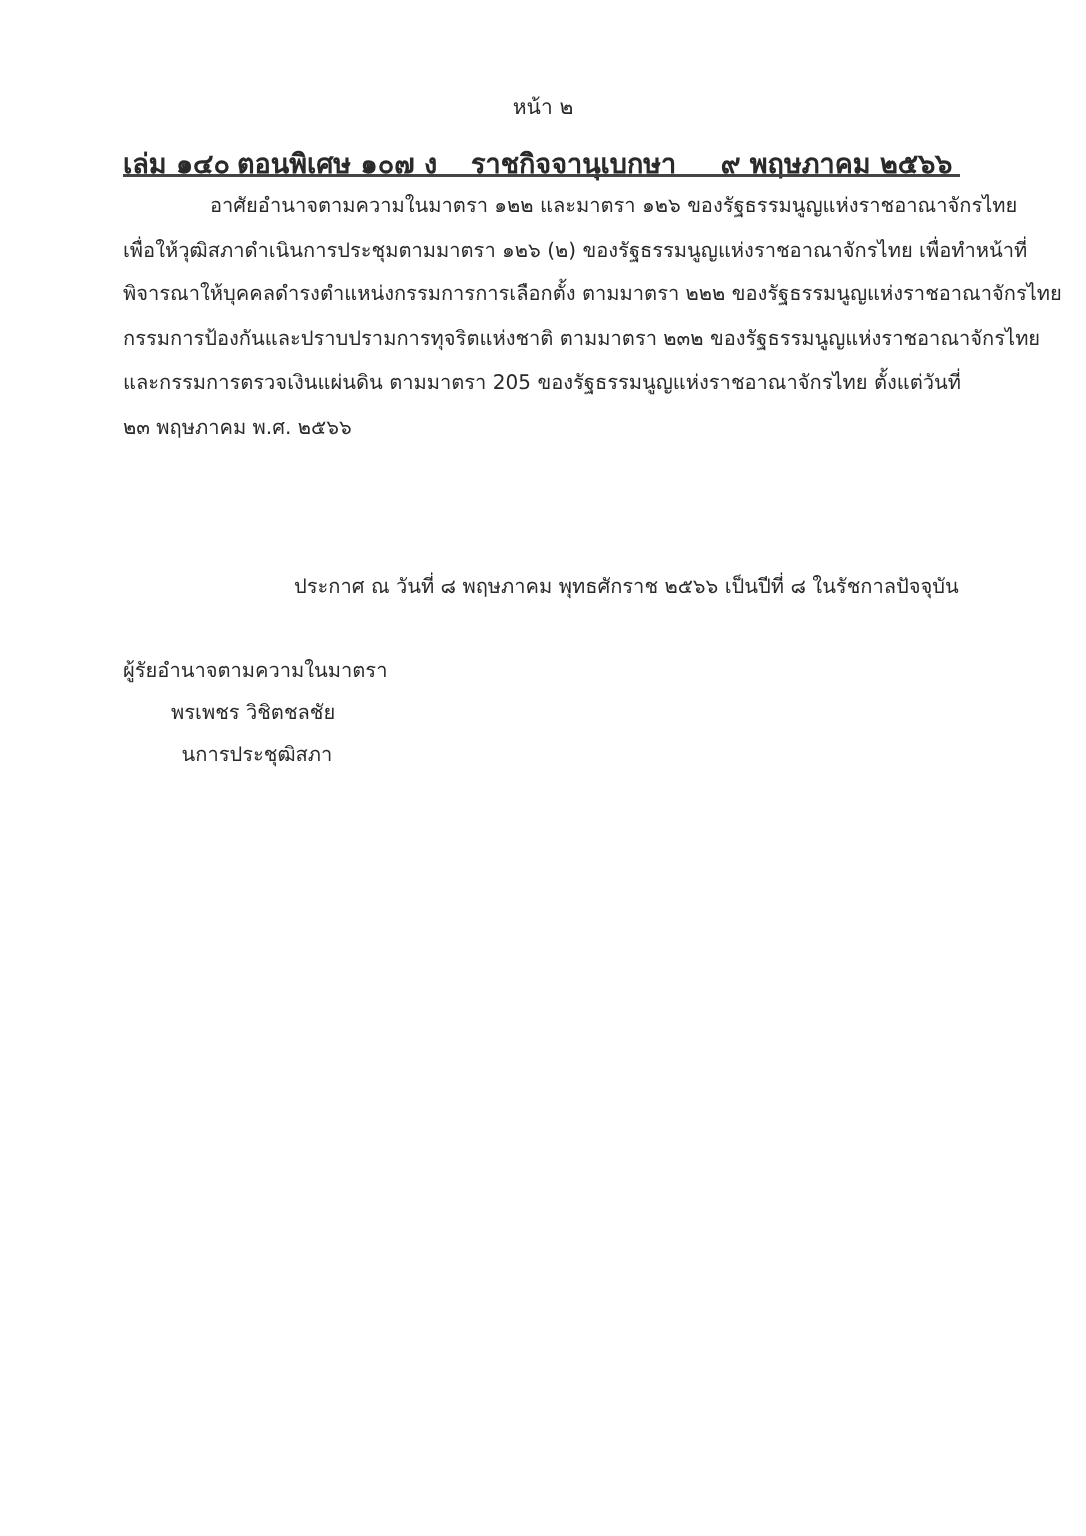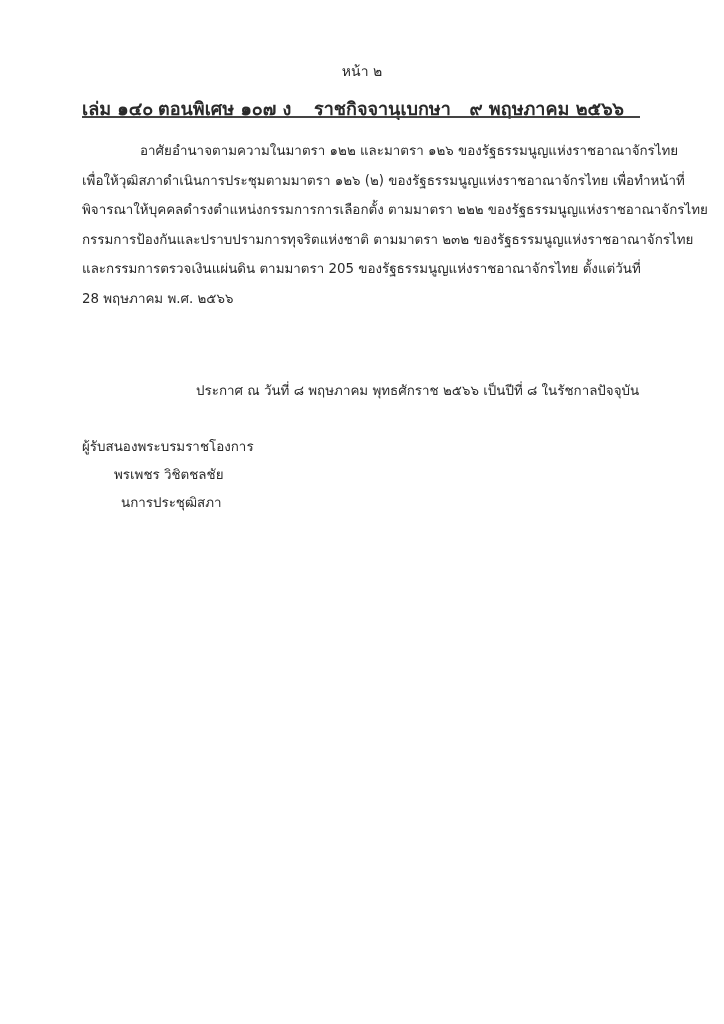--- a/index.html
+++ b/index.html
@@ -17,30 +17,30 @@
 </style>
 </head>
 <body>
 
 <div class="page-number">หน้า ๒</div>
 
 <div class="header-line">
   <span style="left:0">เล่ม ๑๔๐</span>
   <span style="left:76px">ตอนพิเศษ ๑๐๗ ง</span>
   <span style="left:232px">ราชกิจจานุเบกษา</span>
-  <span style="right:16px">๙ พฤษภาคม ๒๕๖๖</span>
+  <span style="right:5px">๙ พฤษภาคม ๒๕๖๖</span>
 </div>
 <div class="rule"></div>
 
-<div class="para" style="top:136px">
+<div class="para" style="top:123px">
   <span class="line indent">อาศัยอำนาจตามความในมาตรา ๑๒๒ และมาตรา ๑๒๖ ของรัฐธรรมนูญแห่งราชอาณาจักรไทย</span>
   <span class="line">เพื่อให้วุฒิสภาดำเนินการประชุมตามมาตรา ๑๒๖ (๒) ของรัฐธรรมนูญแห่งราชอาณาจักรไทย เพื่อทำหน้าที่</span>
   <span class="line">พิจารณาให้บุคคลดำรงตำแหน่งกรรมการการเลือกตั้ง ตามมาตรา ๒๒๒ ของรัฐธรรมนูญแห่งราชอาณาจักรไทย</span>
   <span class="line">กรรมการป้องกันและปราบปรามการทุจริตแห่งชาติ ตามมาตรา ๒๓๒ ของรัฐธรรมนูญแห่งราชอาณาจักรไทย</span>
   <span class="line">และกรรมการตรวจเงินแผ่นดิน ตามมาตรา 205 ของรัฐธรรมนูญแห่งราชอาณาจักรไทย ตั้งแต่วันที่</span>
-  <span class="line">28 พฤษภาคม พ.ศ. ๒๕๖๖</span>
+  <span class="line">๒๓ พฤษภาคม พ.ศ. ๒๕๖๖</span>
 </div>
 
 <div class="proclaim">ประกาศ ณ วันที่ ๘ พฤษภาคม พุทธศักราช ๒๕๖๖ เป็นปีที่ ๘ ในรัชกาลปัจจุบัน</div>
 
-<div class="sig" style="top:436px; left:82px">ผู้รับสนองพระบรมราชโองการ</div>
+<div class="sig" style="top:436px; left:82px">ผู้รัยอำนาจตามความในมาตรา</div>
 <div class="sig" style="top:464px; left:114px">พรเพชร วิชิตชลชัย</div>
 <div class="sig" style="top:492px; left:121px">นการประชุฒิสภา</div>
 
 </body></html>

